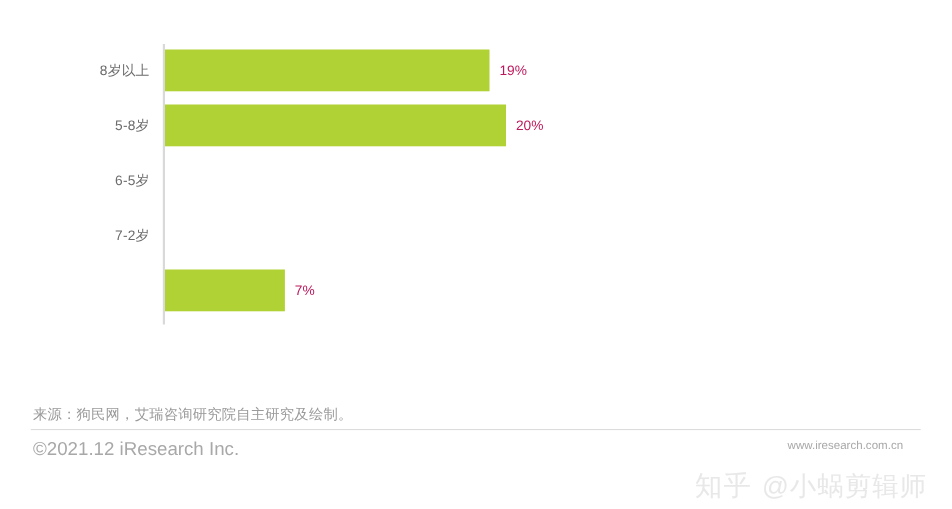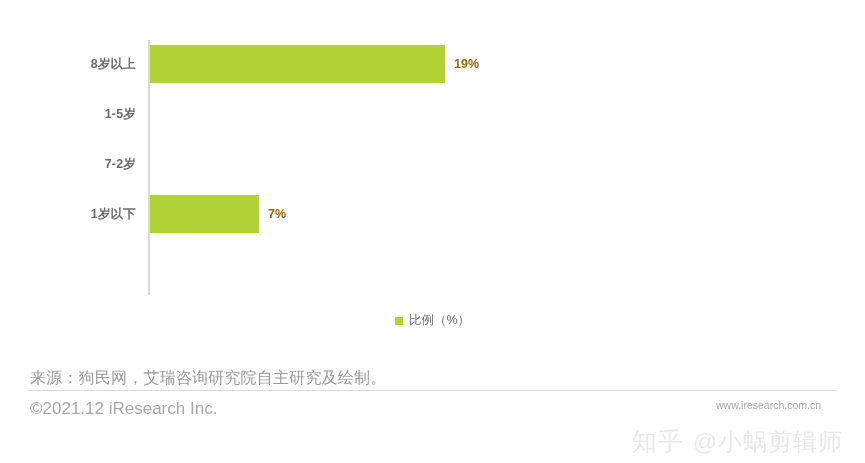--- a/index.html
+++ b/index.html
@@ -39,21 +39,20 @@
     width: 1.5px;
     height: 255px;
     background: #d9d9d9;
   }
 
   .rows {
     position: absolute;
     left: 0;
     top: 45px;
     width: 865px;
-    font-weight: bold;
   }
 
   .row {
     position: relative;
     height: 49px;
     margin-bottom: 1px;
   }
 
   .cat-label {
     position: absolute;
@@ -77,21 +76,21 @@
   }
 
   .bar {
     height: 38px;
     background: #b0d235;
   }
 
   .bar-value {
     margin-left: 9px;
     font-size: 12.5px;
-    color: #a16207;
+    color: #be185d;
     white-space: nowrap;
   }
 
   
   .legend {
     position: absolute;
     left: 0;
     top: 312px;
     width: 865px;
     display: flex;
@@ -112,21 +111,21 @@
     font-size: 12.5px;
     color: #6b6b6b;
     white-space: nowrap;
   }
 
   
   .source-note {
     position: absolute;
     left: 30px;
     top: 368px;
-    font-size: 16px;
+    font-size: 13px;
     color: #9a9a9a;
     white-space: nowrap;
     letter-spacing: 0.2px;
   }
 
   .footer-rule {
     position: absolute;
     left: 28px;
     top: 390px;
     width: 809px;
@@ -190,46 +189,46 @@
     <div class="rows">
 
       <div class="row">
         <div class="cat-label">8岁以上</div>
         <div class="bar-wrap">
           <div class="bar" style="width:295px;"></div>
           <div class="bar-value">19%</div>
         </div>
       </div>
 
-
-      <div class="row">
-        <div class="cat-label">1-5岁</div>
+      <div class="row">
+        <div class="cat-label">5-8岁</div>
+        <div class="bar-wrap">
+          <div class="bar" style="width:310px;"></div>
+          <div class="bar-value">20%</div>
+        </div>
+      </div>
+
+      <div class="row">
+        <div class="cat-label">6-5岁</div>
       </div>
 
       <div class="row">
         <div class="cat-label">7-2岁</div>
       </div>
 
       <div class="row">
-        <div class="cat-label">1岁以下</div>
         <div class="bar-wrap">
           <div class="bar" style="width:109px;"></div>
           <div class="bar-value">7%</div>
         </div>
       </div>
 
     </div>
   </div>
 
-  <div class="legend">
-    <div class="legend-item">
-      <span class="legend-swatch"></span>
-      <span class="legend-label">比例（%）</span>
-    </div>
-  </div>
 
   <div class="source-note">来源：狗民网，艾瑞咨询研究院自主研究及绘制。</div>
 
   <div class="footer-rule"></div>
 
   <div class="copyright">©2021.12 iResearch Inc.</div>
 
   <div class="site-url">www.iresearch.com.cn</div>
 
   <div class="watermark-band">

